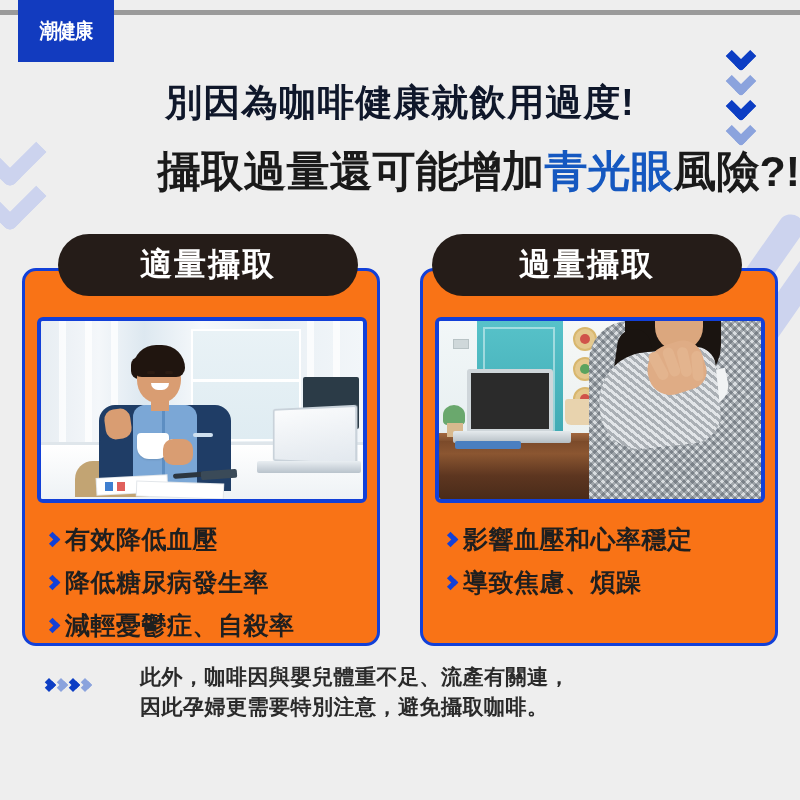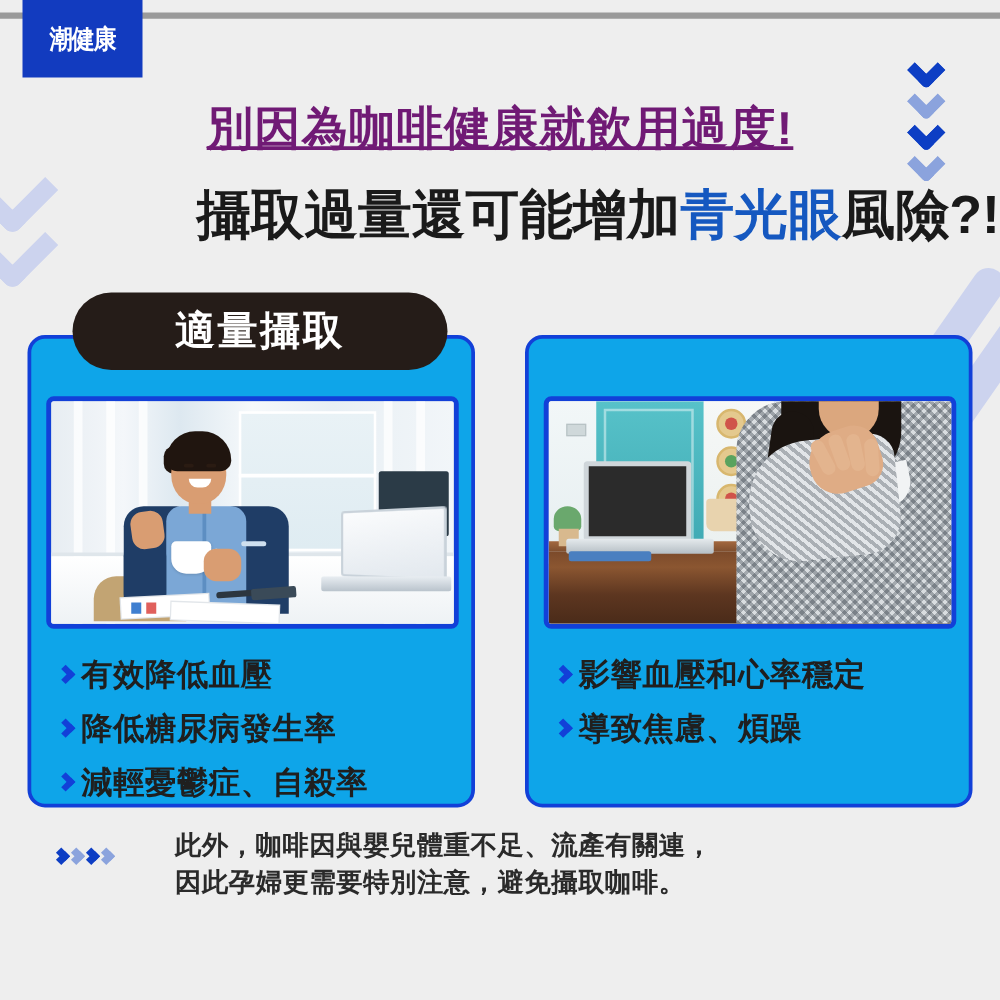--- a/index.html
+++ b/index.html
@@ -82,24 +82,23 @@
     transform: rotate(35deg);
   }
 
   
   .kicker {
     position: absolute; left: 0; top: 78px;
     width: 800px;
     text-align: center;
     font-size: 37px;
     font-weight: bold;
-    color: #701a75;
+    color: #0f172a;
     letter-spacing: 1px;
     white-space: nowrap;
-    text-decoration: underline;
   }
   .headline {
     position: absolute; left: 0; top: 143px;
     width: 800px;
     text-align: right;
     font-size: 43px;
     font-weight: bold;
     color: #1a1a1a;
     letter-spacing: 0px;
     white-space: nowrap;
@@ -107,21 +106,21 @@
   .headline .hl { color: #1558c0; }
 
   
   .card {
     position: absolute;
     top: 268px;
     width: 358px;
     height: 378px;
     border: 3px solid #1240d8;
     border-radius: 14px;
-    background: #0ea5e9;
+    background: #f97316;
   }
   .card.left  { left: 22px; }
   .card.right { left: 420px; }
 
   .card-title {
     position: absolute;
     top: 234px;
     height: 62px;
     background: #251c18;
     border-radius: 31px;
@@ -474,20 +473,21 @@
       <div class="bullet">
         <span class="bullet-arrow">
             <i></i>
           </span>
         <span class="bullet-text">導致焦慮、煩躁</span>
       </div>
     </div>
   </div>
 
   <div class="card-title left">適量攝取</div>
+  <div class="card-title right">過量攝取</div>
 
   <div class="note-chevs">
     <i></i>
     <i class="pale"></i>
     <i></i>
     <i class="pale"></i>
   </div>
   <div class="note">
     <div>此外，咖啡因與嬰兒體重不足、流產有關連，</div>
     <div>因此孕婦更需要特別注意，避免攝取咖啡。</div>

